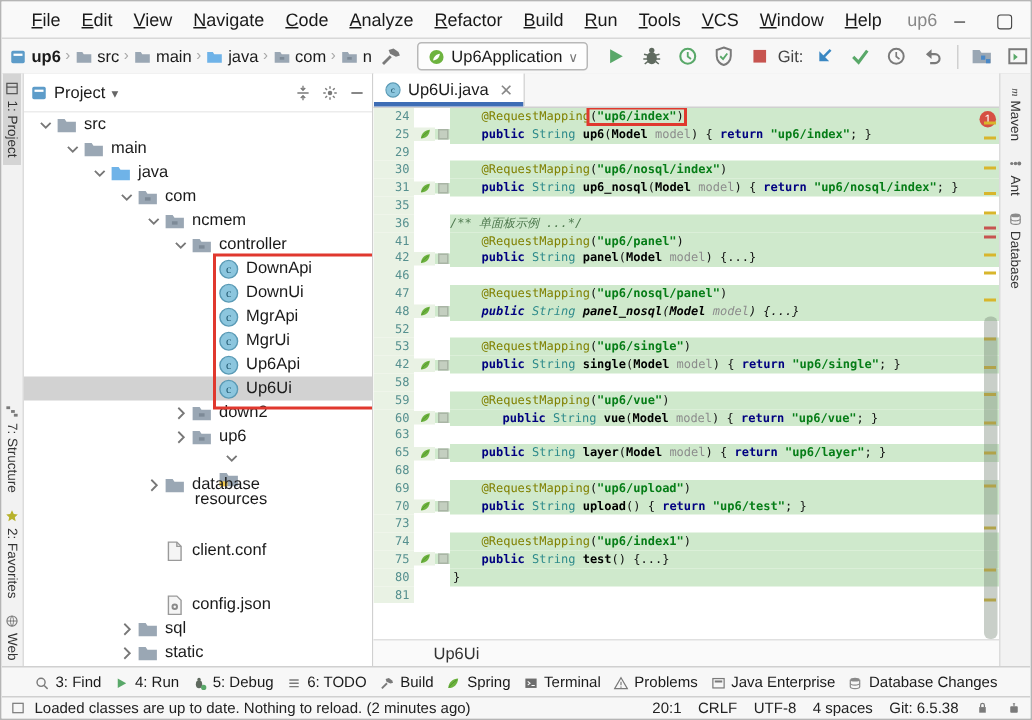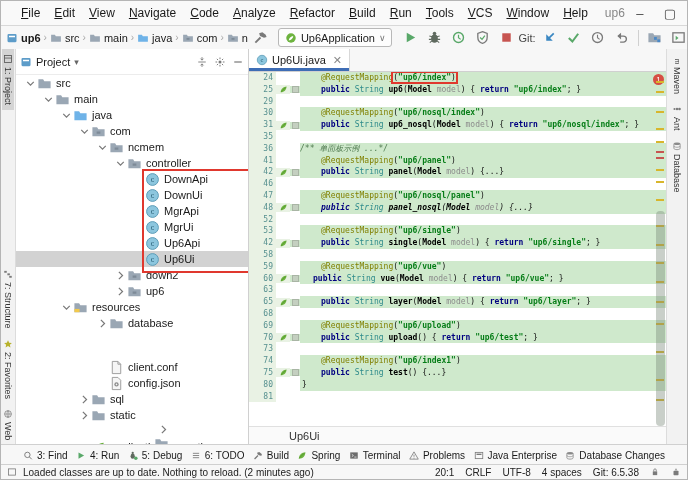--- a/index.html
+++ b/index.html
@@ -545,21 +545,21 @@
                 </svg>
               </span>
               <span class="tico">
                 <svg viewBox="0 0 16 16">
                   <path d="M1.5 3.5h5l1.3 2H14.5v7.5h-13z" fill="#9aa7b4"></path>
                   <rect x="6" y="8" width="4" height="2.4" fill="#7d8a97"></rect>
                 </svg>
               </span>
               <span>up6</span>
             </div>
-            <div class="trow" style="padding-left: 44px;">
+            <div class="trow" style="padding-left: 44px; flex-direction: column;">
               <span class="tchev">
                 <svg viewBox="0 0 16 16">
                   <path d="M4 6l4 4 4-4" stroke="#787878" fill="none" stroke-width="1.5"></path>
                 </svg>
               </span>
               <span class="tico">
                 <svg viewBox="0 0 16 16">
                   <path d="M1.5 3.5h5l1.3 2H14.5v7.5h-13z" fill="#9aa7b4"></path>
                   <rect x="1.5" y="9.5" width="5.5" height="3.5" fill="#f2c94c"></rect>
                 </svg>
@@ -582,21 +582,21 @@
             <div class="trow" style="padding-left: 80px; margin-top: 28px;">
               <span class="tchev"></span>
               <span class="tico">
                 <svg viewBox="0 0 16 16">
                   <path d="M3.5 1.5h6l3 3v10h-9z" fill="#f5f5f5" stroke="#9a9a9a"></path>
                   <path d="M9.5 1.5v3h3" fill="none" stroke="#9a9a9a"></path>
                 </svg>
               </span>
               <span>client.conf</span>
             </div>
-            <div class="trow" style="padding-left: 80px;">
+            <div class="trow" style="padding-left: 80px; margin-top: 20px;">
               <span class="tchev"></span>
               <span class="tico">
                 <svg viewBox="0 0 16 16">
                   <path d="M3.5 1.5h6l3 3v10h-9z" fill="#f5f5f5" stroke="#9a9a9a"></path>
                   <circle cx="8" cy="9" r="2.3" fill="#8a8a8a"></circle>
                   <circle cx="8" cy="9" r="0.9" fill="#f5f5f5"></circle>
                 </svg>
               </span>
               <span>config.json</span>
             </div>
@@ -819,21 +819,21 @@
               <span class="num">60</span>
               <span class="gut">
                 <svg viewBox="0 0 16 16">
                   <path d="M3 13C3 7 8 3 13.5 2.8 13 9 9.5 13 3 13z" fill="#6db33f"></path>
                   <path d="M3.5 12.5C6 9 9 6.5 12 4.5" stroke="#4c8c2b" fill="none" stroke-width="0.9"></path>
                 </svg>
               </span>
               <span class="fold">
                 <span class="sq"></span>
               </span>
-              <span class="txt" style="padding-left: 13px;"><span class="tk-kw">public </span><span class="tk-typ">String </span><span class="tk-mth">vue</span><span class="tk-pl">(</span><span class="tk-cls">Model </span><span class="tk-par">model</span><span class="tk-pl">) { </span><span class="tk-kw">return </span><span class="tk-st">"up6/vue"</span><span class="tk-pl">; }</span></span>
+              <span class="txt" style="padding-left: 35px;"><span class="tk-kw">public </span><span class="tk-typ">String </span><span class="tk-mth">vue</span><span class="tk-pl">(</span><span class="tk-cls">Model </span><span class="tk-par">model</span><span class="tk-pl">) { </span><span class="tk-kw">return </span><span class="tk-st">"up6/vue"</span><span class="tk-pl">; }</span></span>
             </div>
             <div class="cl">
               <span class="num">63</span>
               <span class="gut"></span>
               <span class="fold"></span>
               <span class="txt" style="padding-left: 21px;"></span>
             </div>
             <div class="cl">
               <span class="num">65</span>
               <span class="gut">

